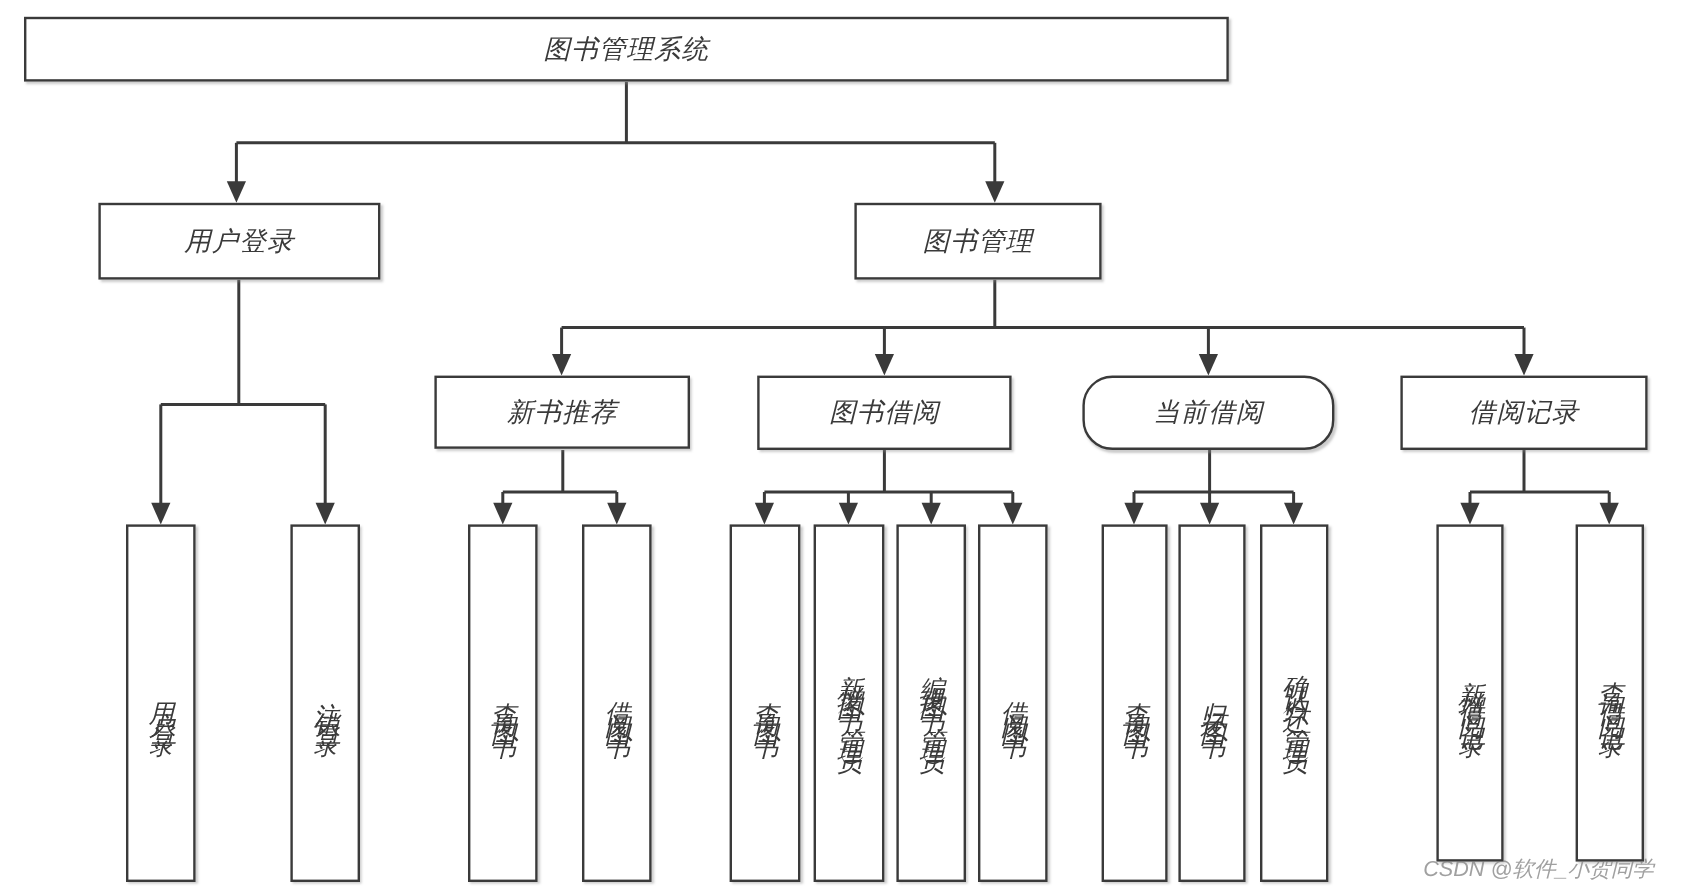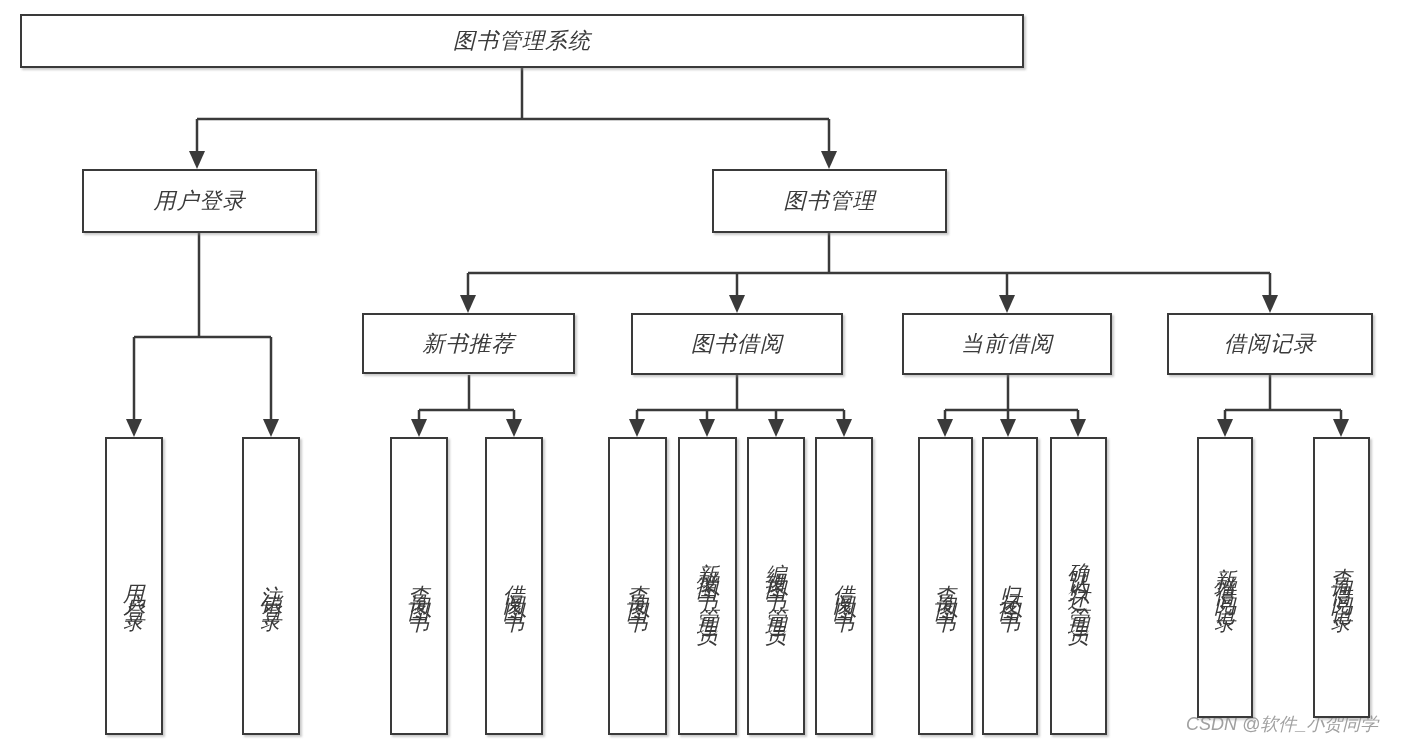--- a/index.html
+++ b/index.html
@@ -116,31 +116,31 @@
     </g>
   </svg>
 
   <div class="box" style="left:20px;top:14px;width:1004px;height:54px;">
     <span>图书管理系统</span>
   </div>
 
   <div class="box" style="left:82px;top:169px;width:235px;height:64px;">
     <span>用户登录</span>
   </div>
-  <div class="box" style="left:712px;top:169px;width:235px;height:64px;">
+  <div class="box" style="left:712px;top:169px;width:206px;height:64px;">
     <span>图书管理</span>
   </div>
 
   <div class="box" style="left:362px;top:313px;width:213px;height:61px;">
     <span>新书推荐</span>
   </div>
   <div class="box" style="left:631px;top:313px;width:212px;height:62px;">
     <span>图书借阅</span>
   </div>
-  <div class="box" style="left:902px;top:313px;width:210px;height:62px;">
+  <div class="box" style="left:902px;top:313px;width:210px;height:62px;border-radius:25px;">
     <span>当前借阅</span>
   </div>
   <div class="box" style="left:1167px;top:313px;width:206px;height:62px;">
     <span>借阅记录</span>
   </div>
 
   <div class="box leaf" style="left:105px;top:437px;width:58px;height:298px;">
     <span class="vtext">用户登录</span>
   </div>
   <div class="box leaf" style="left:242px;top:437px;width:58px;height:298px;">

